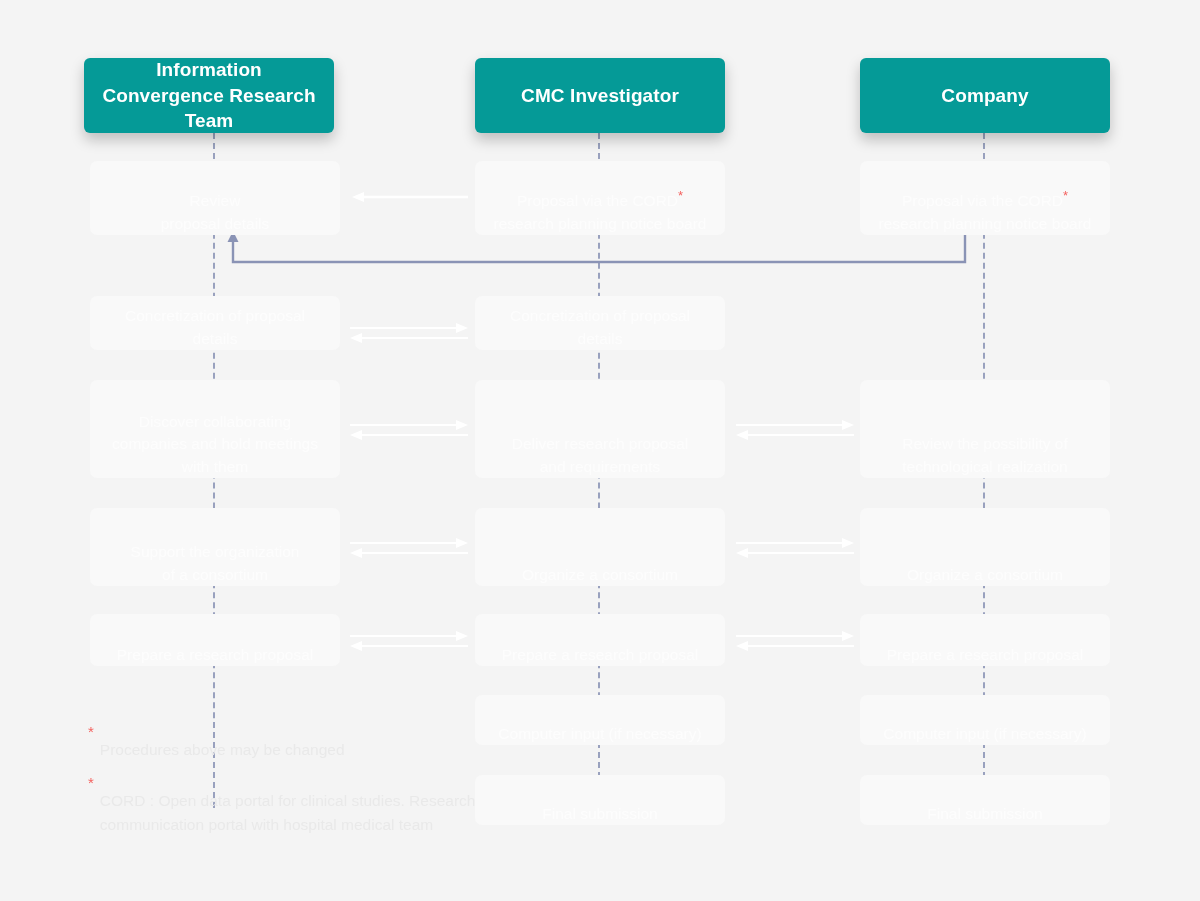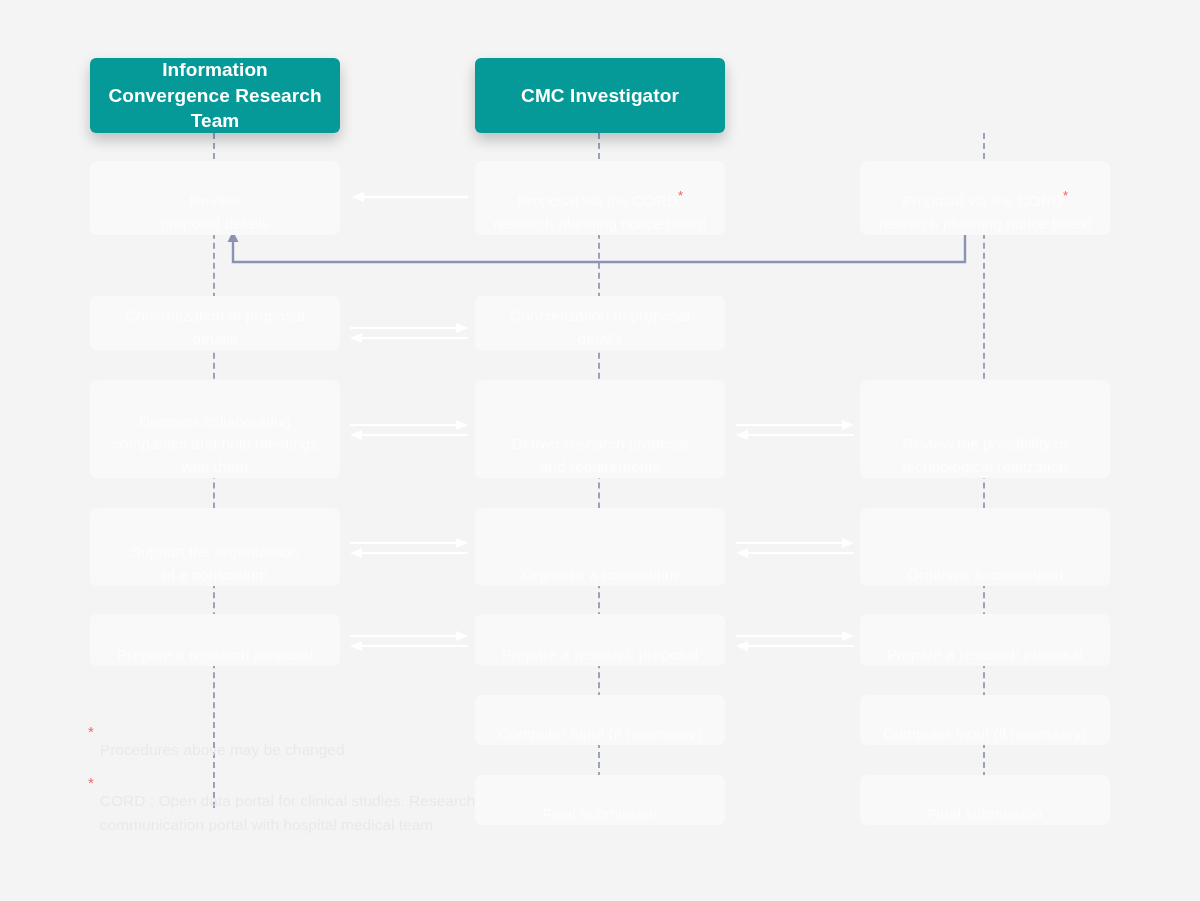--- a/index.html
+++ b/index.html
@@ -115,28 +115,31 @@
 </style>
 </head>
 <body>
 
 <div id="canvas">
 
   <div class="lane-line" style="left:213px; top:133px; height:675px;"></div>
   <div class="lane-line" style="left:598px; top:133px; height:675px;"></div>
   <div class="lane-line" style="left:983px; top:133px; height:675px;"></div>
 
-  <div class="col-header" style="left:90px; top:58px;">
+  <div class="col-header" style="left:84px; top:58px;">
     <span>Information Convergence Research Team</span>
   </div>
 
   <div class="col-header" style="left:475px; top:58px;">
     <span>CMC Investigator</span>
   </div>
 
+  <div class="col-header" style="left:860px; top:58px;">
+    <span>Company</span>
+  </div>
 
   <div class="step" style="left:90px; top:161px; height:74px;">
     <span>
       <span>Review</span><br>
       <span>proposal details</span>
     </span>
   </div>
 
   <div class="step" style="left:475px; top:161px; height:74px;">
     <span>

